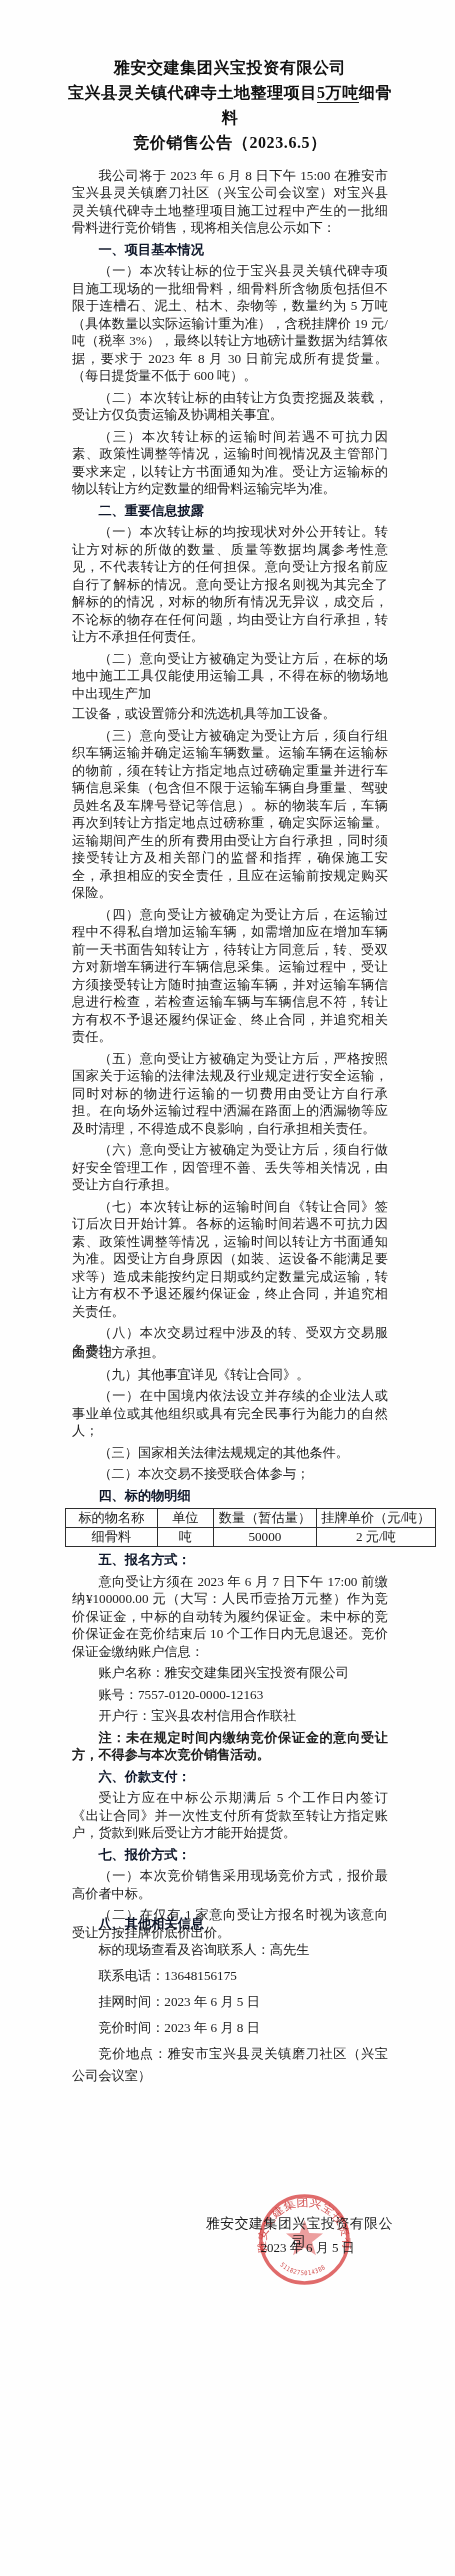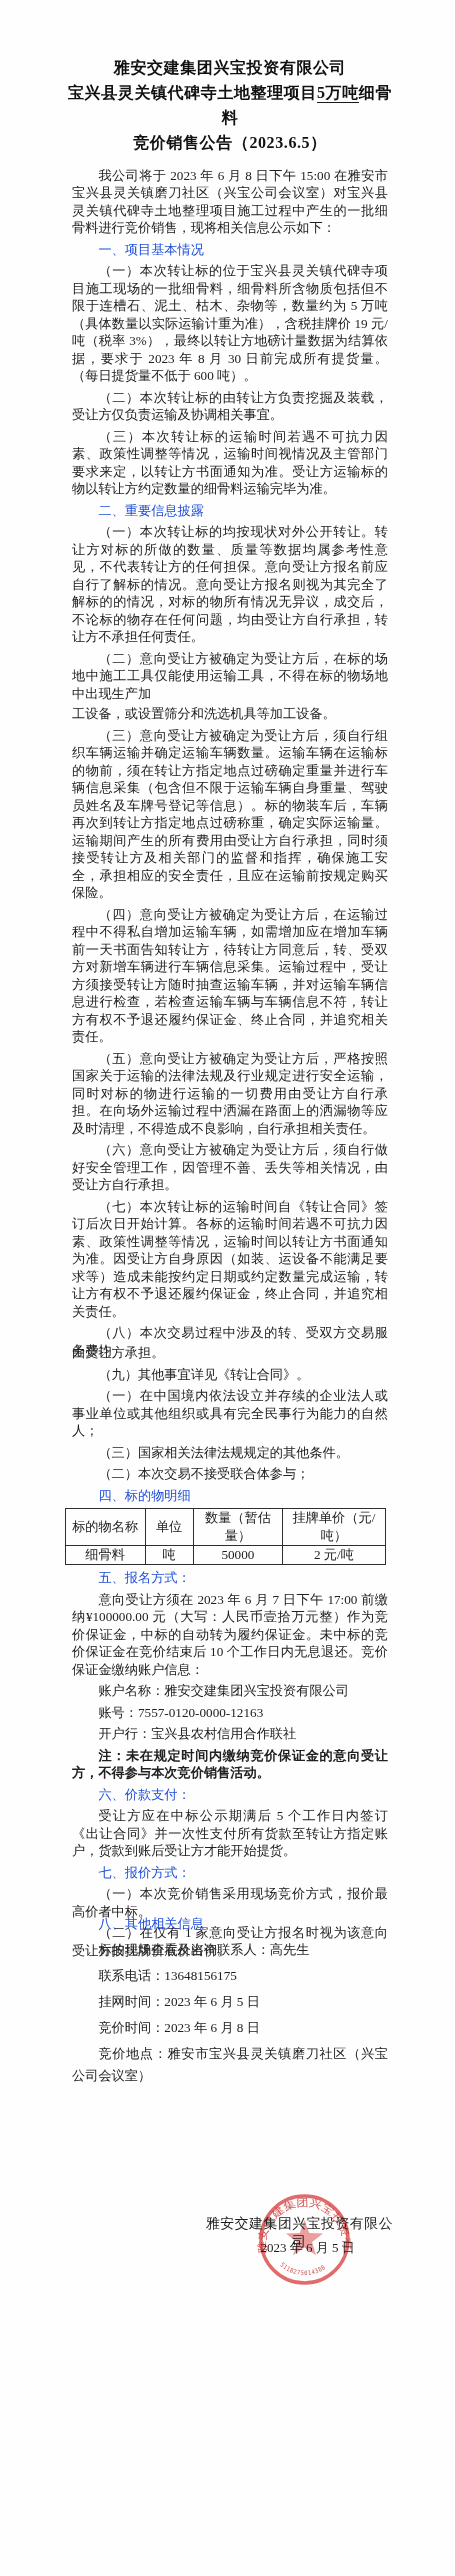--- a/index.html
+++ b/index.html
@@ -9,29 +9,29 @@
     width:456px;height:2576px;
     background:#fefefe;
     font-family:"Liberation Serif", serif;
     color:#212121;
     overflow:hidden;
   }
   .pagec{position:absolute;left:68px;width:324px;}
   .doc p{margin:4px;font-size:13.2px;line-height:17.5px;text-align:justify;word-break:break-all;}
   .ind{text-indent:2em;}
   .noind{text-indent:0;}
-  .hd{font-family:"Liberation Sans", sans-serif;font-weight:normal;text-indent:2em;color:#1d4ed8;}
+  .hd{font-family:"Liberation Sans", sans-serif;font-weight:bold;text-indent:2em;color:#0f172a;}
   .bold{font-weight:bold;}
   .title{margin:0 0 11.5px 0;text-align:center;font-weight:bold;font-size:16px;line-height:25px;color:#111;}
   .tl{display:block;letter-spacing:0.6px;}
   .u{border-bottom:1.1px solid #1a1a1a;padding-bottom:0.6px;text-align:center;}
   .p4 p{line-height:22px;}
   table.subject{
     border-collapse:collapse;table-layout:fixed;
-    width:321px;margin:1.1px 0 1.1px -3.4px;
+    width:371px;margin:1.1px 0 1.1px -3.4px;
   }
   table.subject th,table.subject td{
     border:1.1px solid #2e2e2e;text-align:center;vertical-align:middle;
     font-size:13.2px;font-weight:normal;height:17px;padding:0 1.1px;
     font-family:"Liberation Serif", serif;color:#212121;
   }
   .sig-company{
     position:absolute;left:202px;top:2215px;width:195px;
     font-size:13.8px;letter-spacing:0.6px;text-align:center;color:#1c1c1c;z-index:3;
   }

